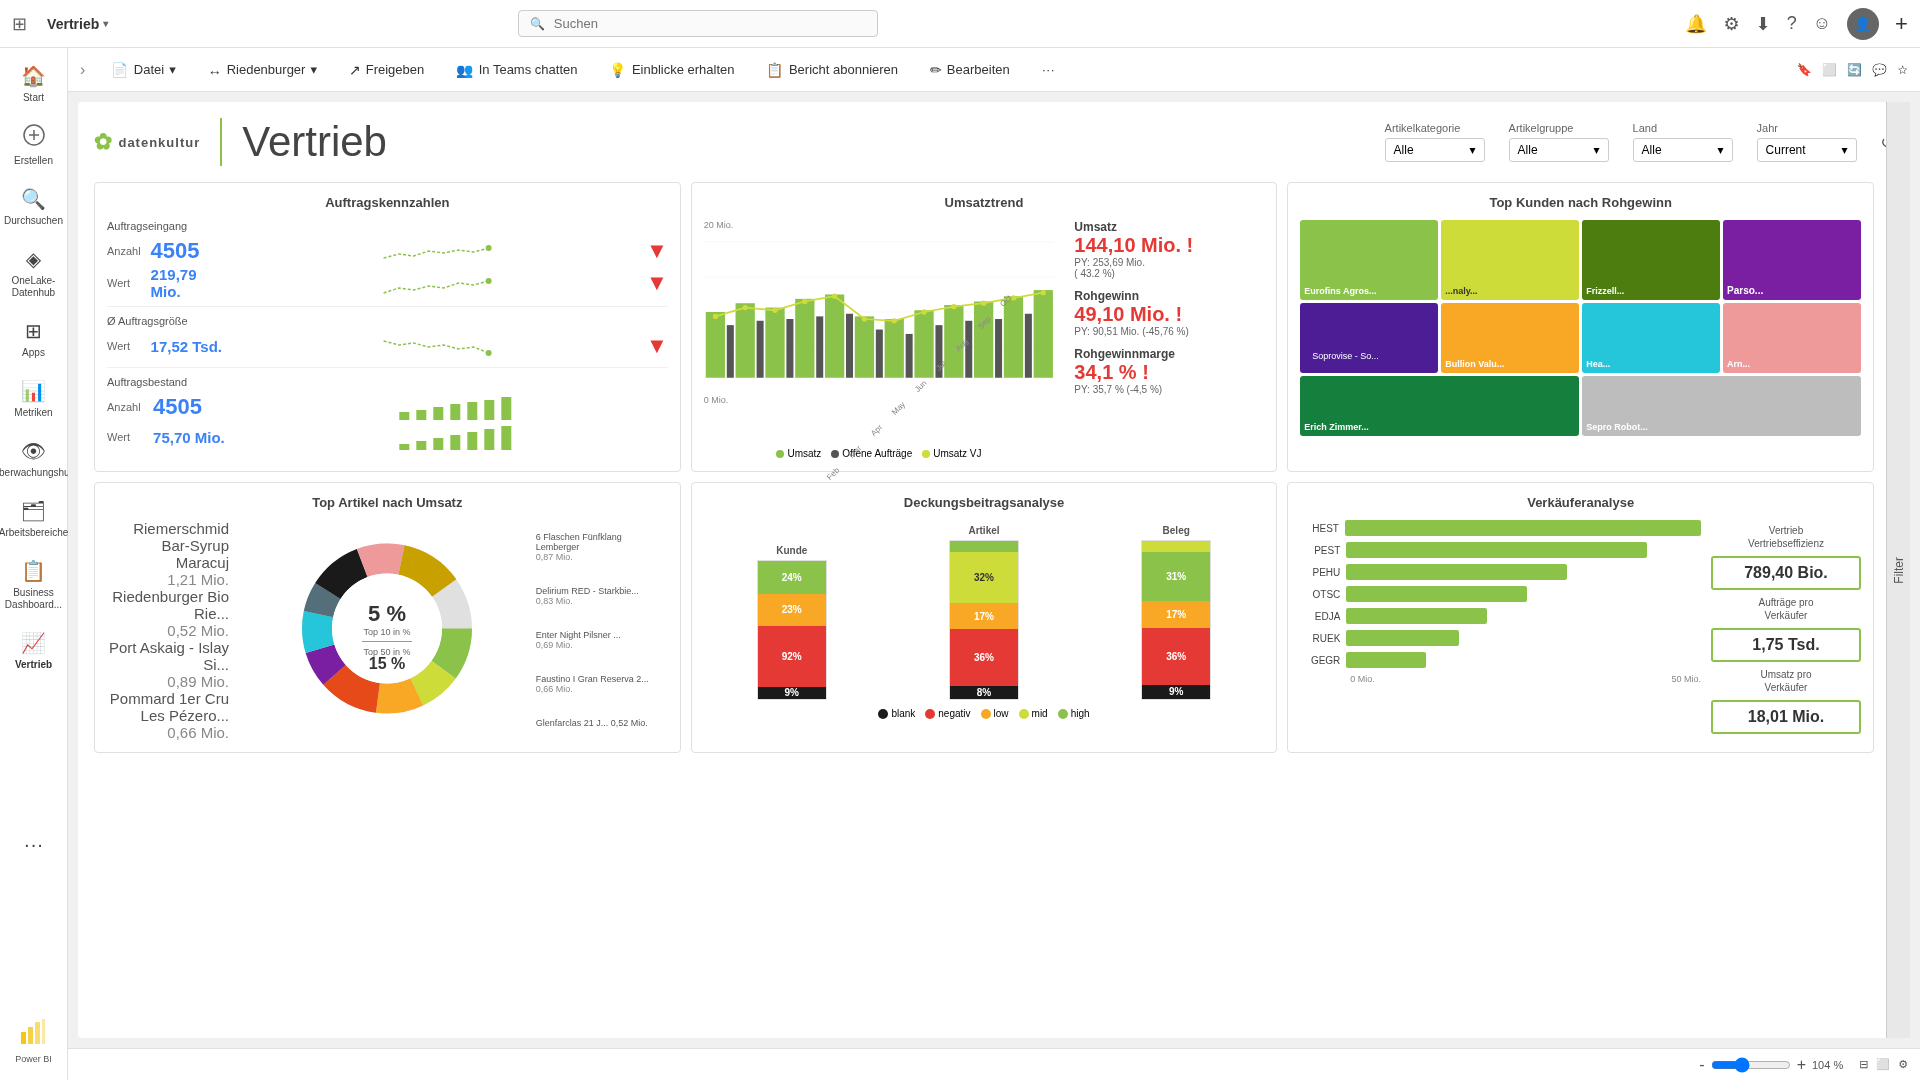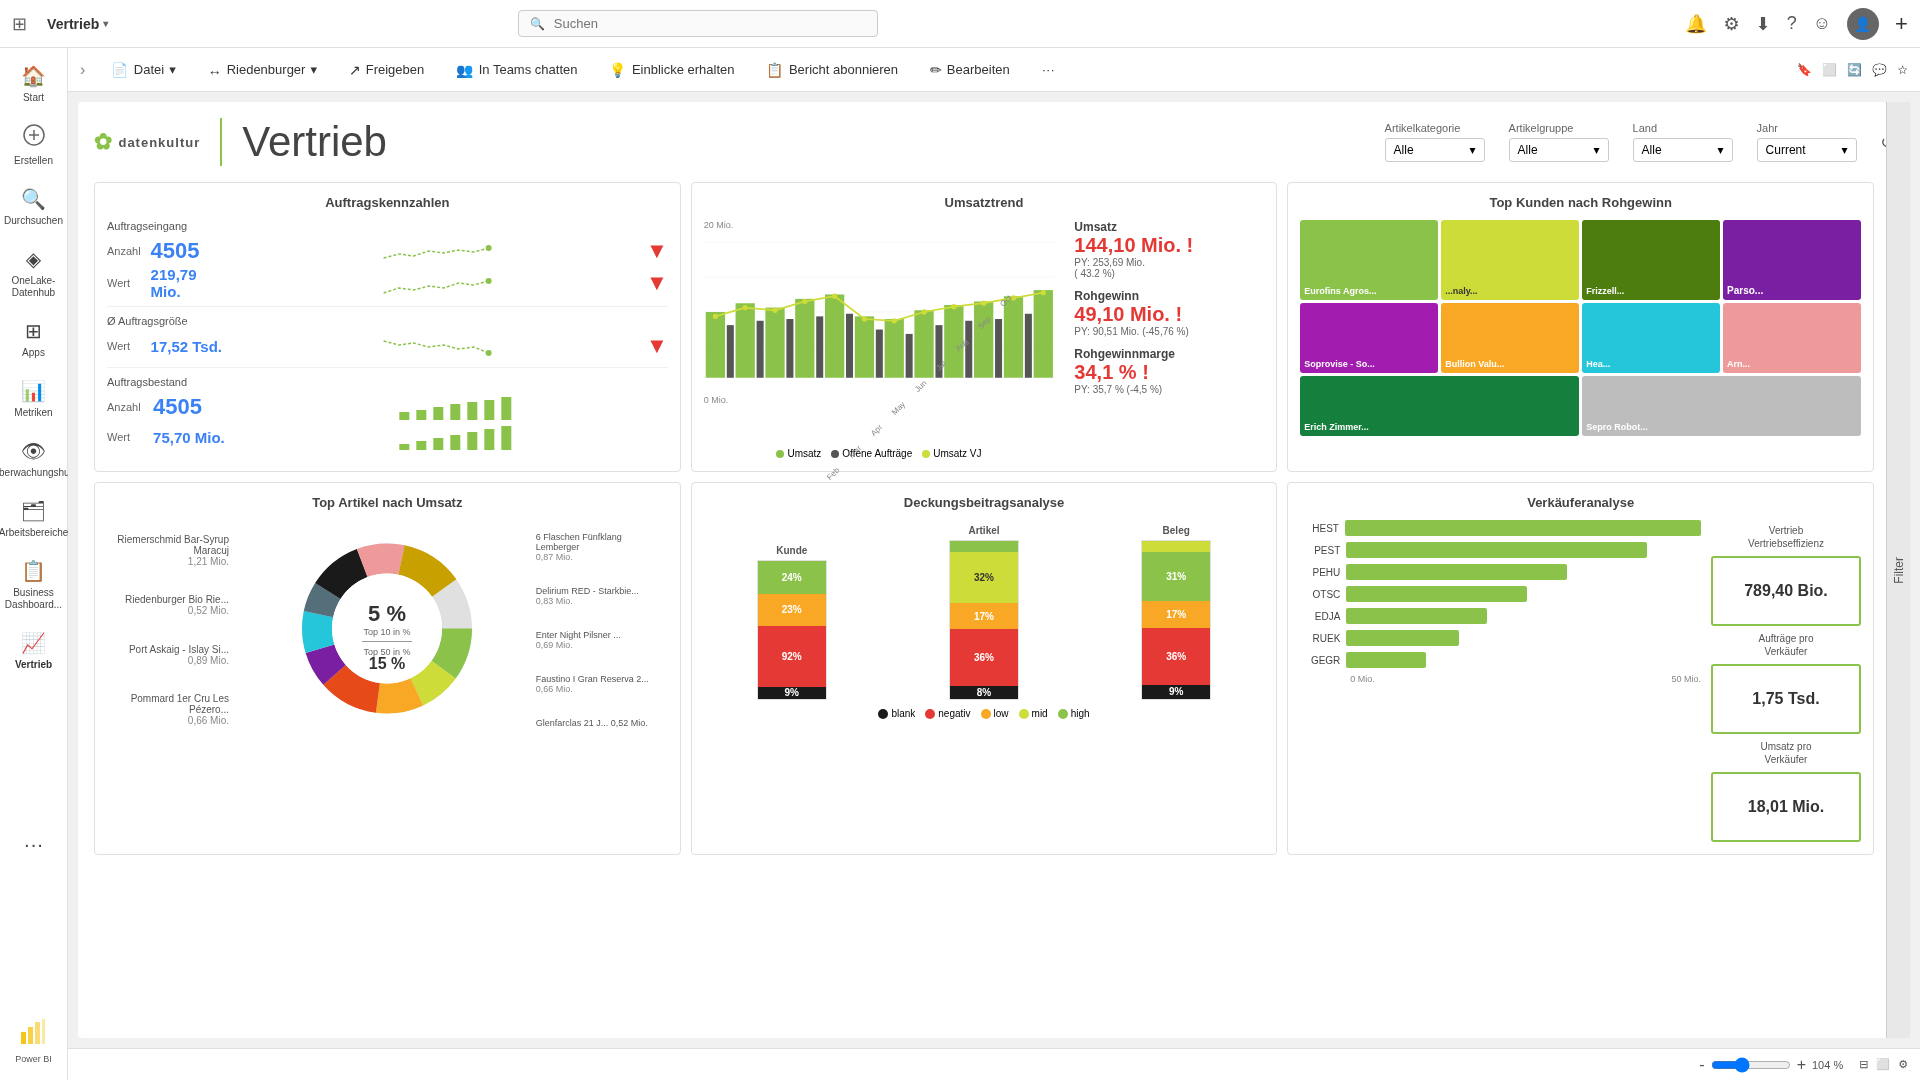--- a/index.html
+++ b/index.html
@@ -236,21 +236,21 @@
     .kpi-metric { margin-bottom: 10px; }
     .kpi-metric-label { font-size: 12px; color: #444; font-weight: 600; }
     .kpi-metric-value { font-size: 20px; font-weight: 700; color: #e53935; }
     .kpi-metric-sub { font-size: 10px; color: #666; }
     .hbar-row { display: flex; align-items: center; gap: 6px; }
     .hbar-label { font-size: 10px; color: #444; width: 40px; text-align: right; }
     .hbar-bar { height: 16px; background: #8bc34a; border-radius: 2px; }
     .v-kpi-box {
       border: 2px solid #8bc34a;
       border-radius: 3px;
-      padding: 24px;
+      padding: 6px;
       text-align: center;
     }
     .v-kpi-value { font-size: 16px; font-weight: 700; color: #333; }
 
     
     .bottom-bar {
       height: 32px;
       background: #fff;
       border-top: 1px solid #e0e0e0;
       display: flex;
@@ -620,34 +620,34 @@
             </div>
           </div>
 
           <div class="widget">
             <div class="widget-title">Top Kunden nach Rohgewinn</div>
             <div style="display:grid; grid-template-columns: repeat(4,1fr); grid-template-rows: 80px 70px 60px; gap:3px; height:220px;">
               <div style="background:#8bc34a;border-radius:3px;display:flex;align-items:flex-end;padding:4px;font-size:9px;color:#fff;font-weight:600;grid-column:1;grid-row:1;">Eurofins Agros...</div>
               <div style="background:#cddc39;border-radius:3px;display:flex;align-items:flex-end;padding:4px;font-size:9px;color:#333;font-weight:600;">...naly...</div>
               <div style="background:#4d7c0f;border-radius:3px;display:flex;align-items:flex-end;padding:4px;font-size:9px;color:#fff;font-weight:600;">Frizzell...</div>
               <div style="background:#7b1fa2;border-radius:3px;display:flex;align-items:flex-end;padding:4px;font-size:10px;color:#fff;font-weight:600;">Parso...</div>
-              <div style="background:#a21caf;border-radius:3px;display:flex;align-items:flex-end;padding:4px;font-size:9px;color:#fff;font-weight:700;">Soprovise - So...</div>
+              <div style="background:#4c1d95;border-radius:3px;display:flex;align-items:flex-end;padding:12px;font-size:9px;color:#fff;font-weight:400;">Soprovise - So...</div>
               <div style="background:#f9a825;border-radius:3px;display:flex;align-items:flex-end;padding:4px;font-size:9px;color:#fff;font-weight:600;">Bullion Valu...</div>
               <div style="background:#26c6da;border-radius:3px;display:flex;align-items:flex-end;padding:4px;font-size:9px;color:#fff;font-weight:600;">Hea...</div>
               <div style="background:#ef9a9a;border-radius:3px;display:flex;align-items:flex-end;padding:4px;font-size:9px;color:#fff;font-weight:600;">Arn...</div>
               <div style="background:#15803d;border-radius:3px;display:flex;align-items:flex-end;padding:4px;font-size:9px;color:#fff;font-weight:600;grid-column:1/3;">Erich Zimmer...</div>
               <div style="background:#bdbdbd;border-radius:3px;display:flex;align-items:flex-end;padding:4px;font-size:9px;color:#fff;font-weight:600;grid-column:3/5;">Sepro Robot...</div>
             </div>
           </div>
 
           <div class="widget">
             <div class="widget-title">Top Artikel nach Umsatz</div>
             <div style="display:flex;align-items:center;position:relative;height:220px;">
 
-              <div style="position:absolute;left:0;top:0;bottom:0;width:130px;display:flex;flex-direction:column;justify-content:space-around;font-size:10px;color:#555;text-align:right;padding-right:8px;">
+              <div style="position:absolute;left:0;top:0;bottom:0;width:130px;display:flex;flex-direction:column;justify-content:space-around;font-size:15px;color:#555;text-align:right;padding-right:8px;">
                 <div>
                   <div>Riemerschmid Bar-Syrup Maracuj</div>
                   <div style="color:#888;">1,21 Mio.</div>
                 </div>
                 <div>
                   <div>Riedenburger Bio Rie...</div>
                   <div style="color:#888;">0,52 Mio.</div>
                 </div>
                 <div>
                   <div>Port Askaig - Islay Si...</div>

